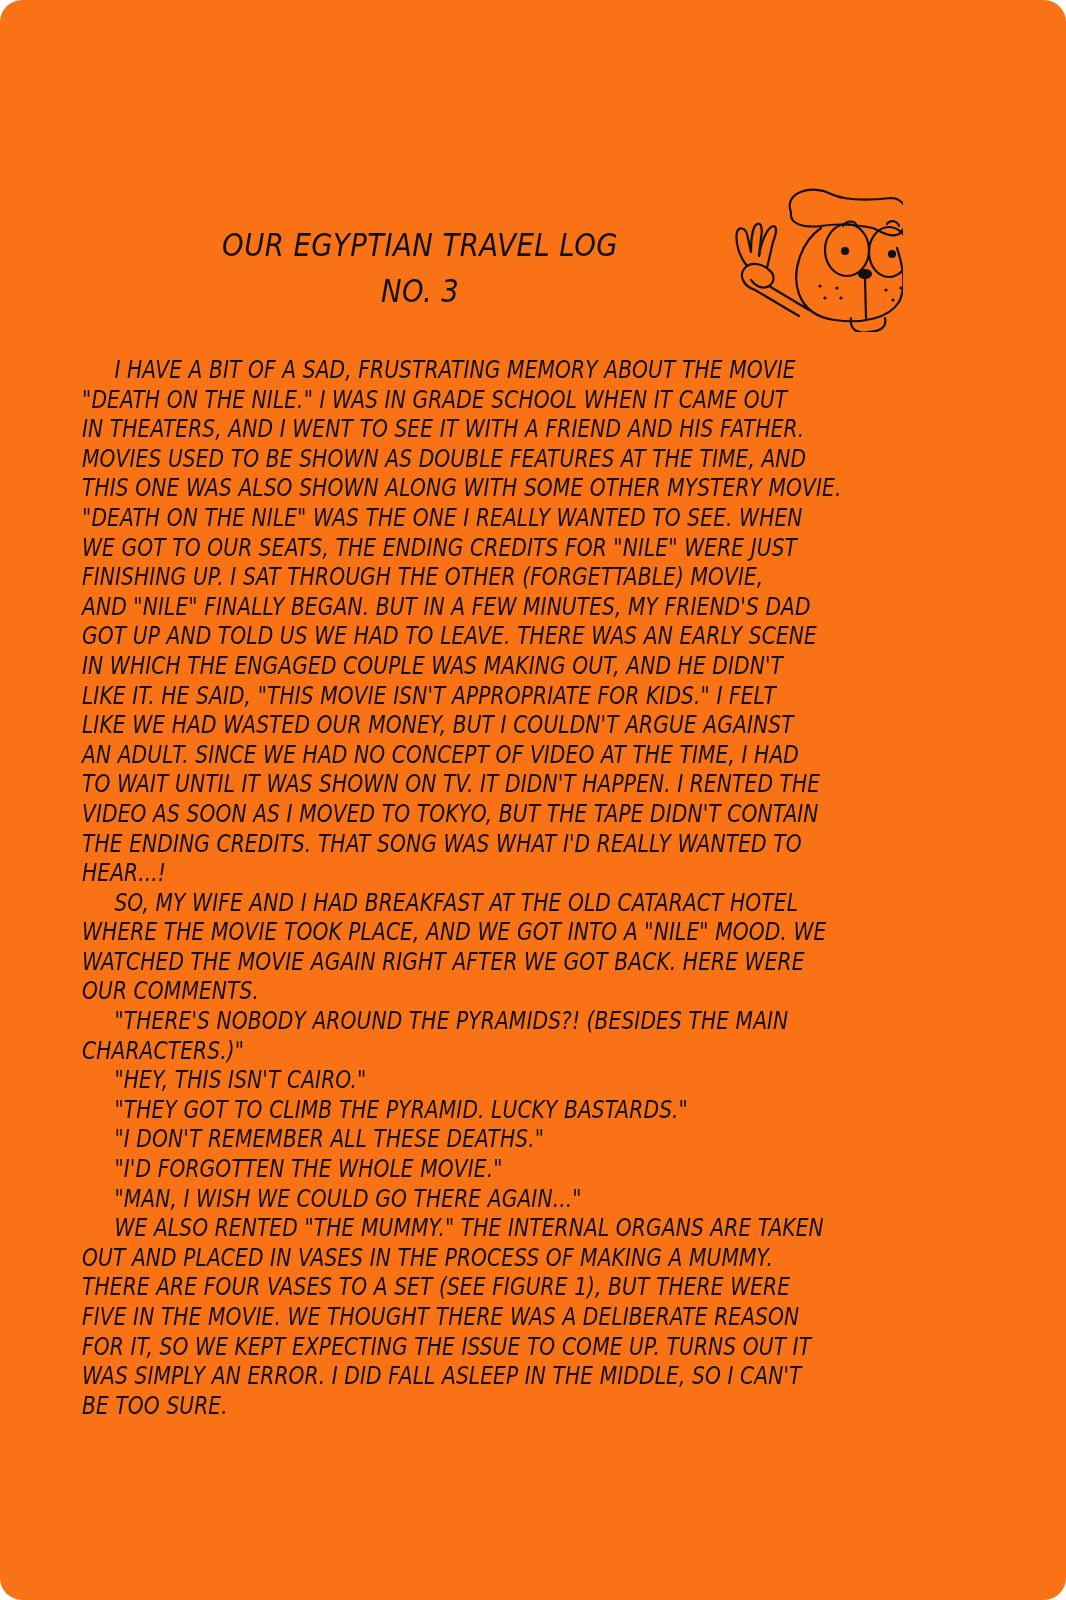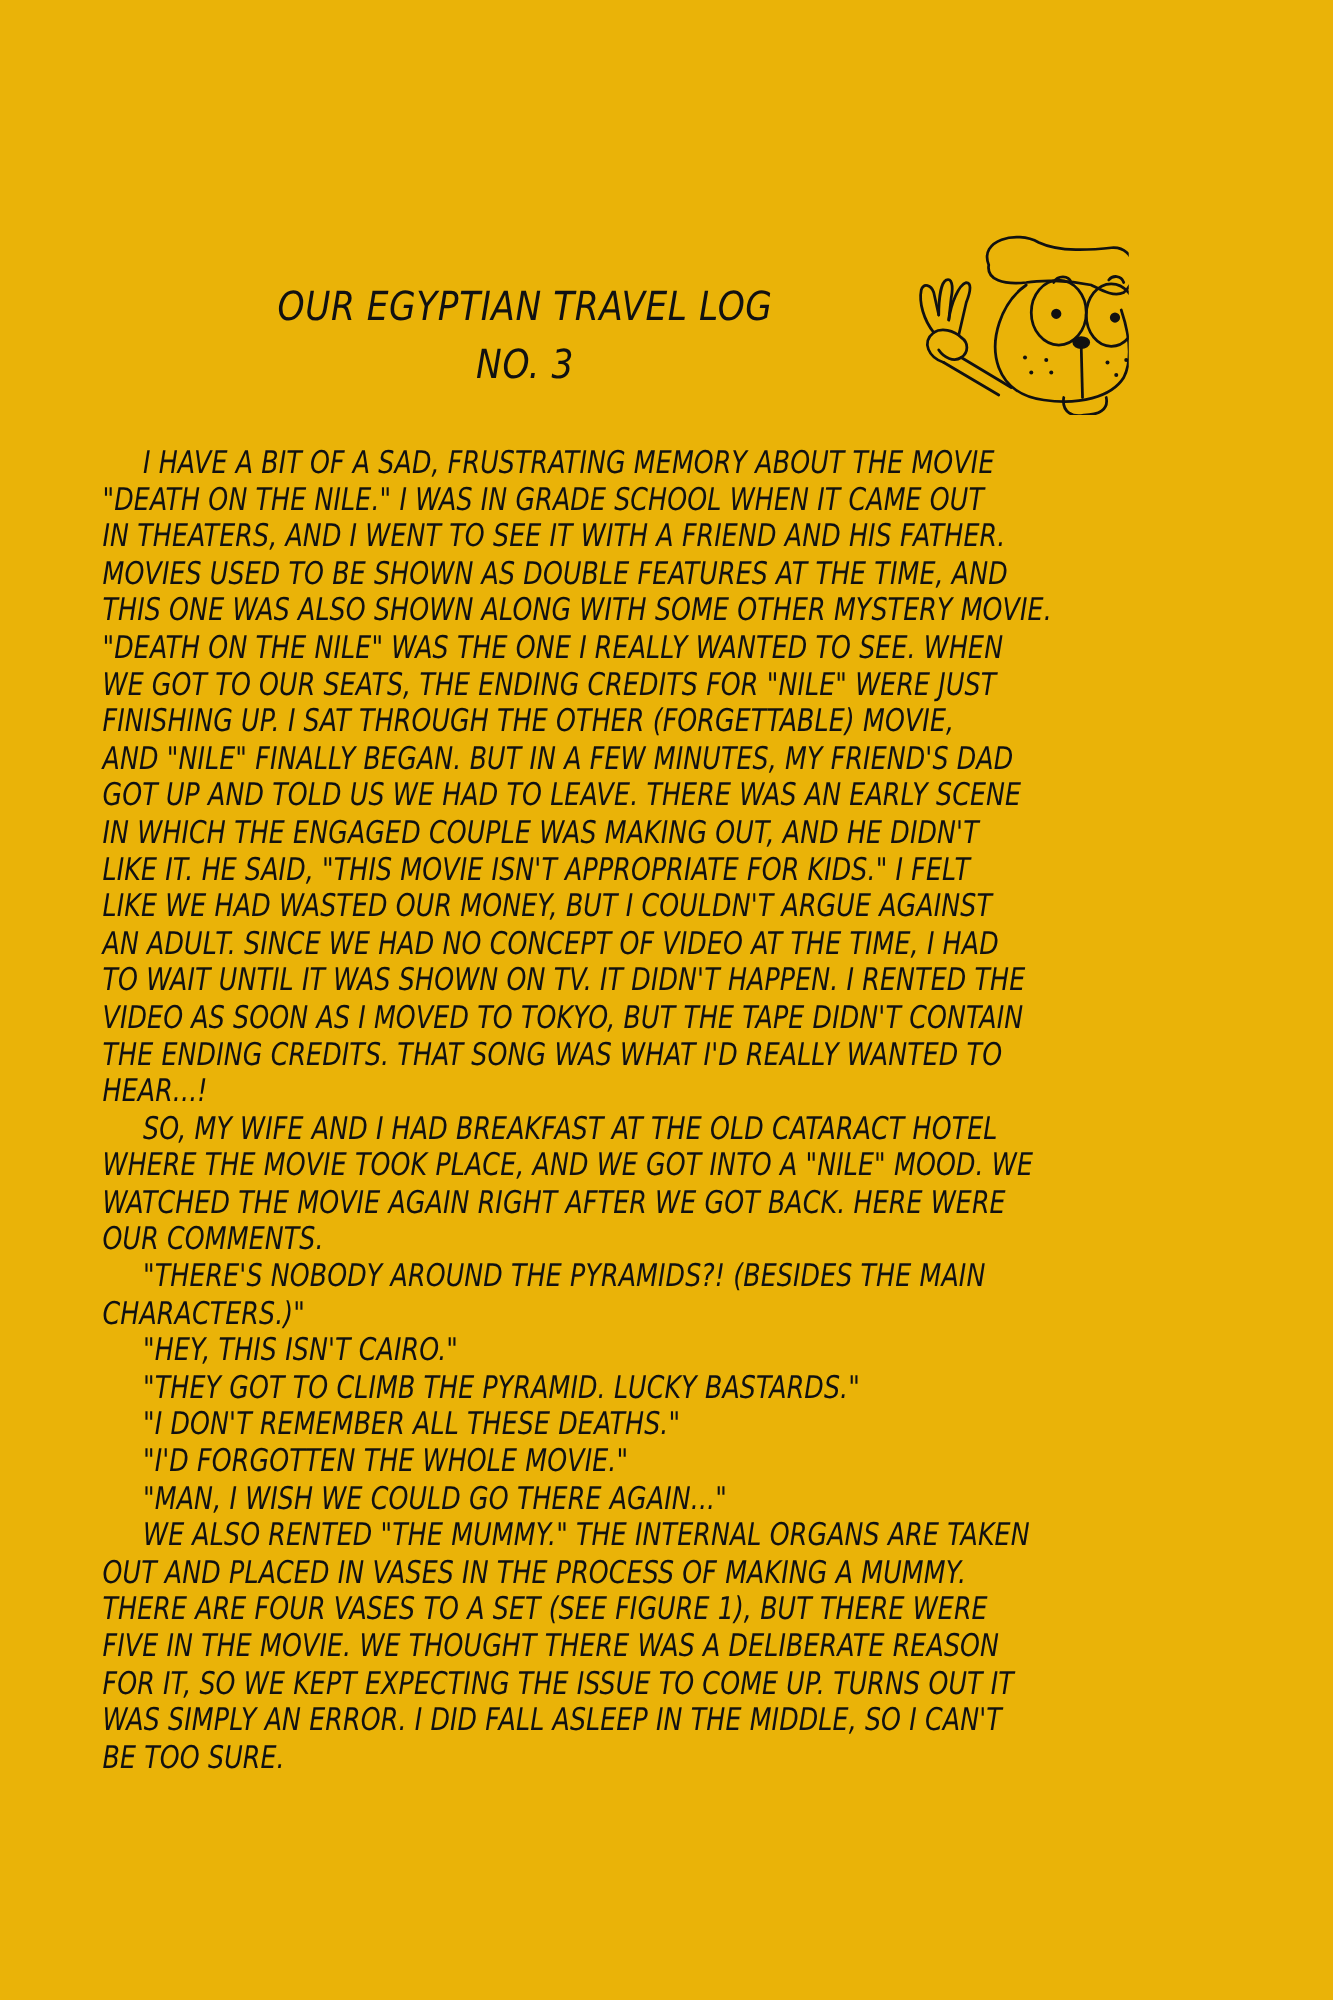--- a/index.html
+++ b/index.html
@@ -1,17 +1,17 @@
 <!DOCTYPE html>
 <html><head>
 <meta charset="utf-8">
 <style>
   html, body { margin: 0; padding: 0; background: #ffffff; }
   body { width: 1066px; height: 1600px; position: relative; overflow: hidden; color: #111; }
-  .page { position: absolute; left: 0; top: 0; width: 1066px; height: 1600px; background: #eab308; }
+  .page { position: absolute; left: 0; top: 0; width: 1066px; height: 1600px; background: #f97316; border-radius: 22px; }
   .title {
     position: absolute; left: 150px; top: 222px; width: 540px;
     text-align: center;
     font-family: "DejaVu Sans", sans-serif;
     font-size: 32px; line-height: 46px; letter-spacing: 0.5px;
     font-weight: normal; font-style: italic;
     transform: scaleX(0.86); transform-origin: left top;
     width: 628px;
   }
   .title div { white-space: nowrap; }

